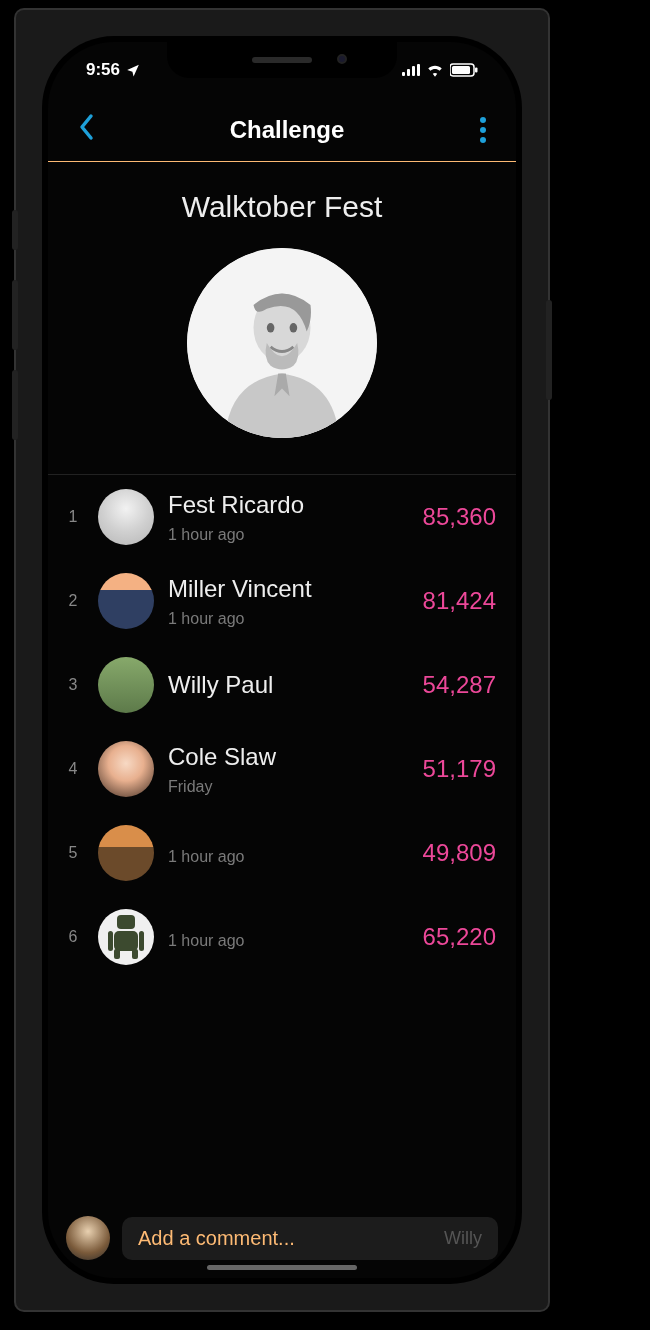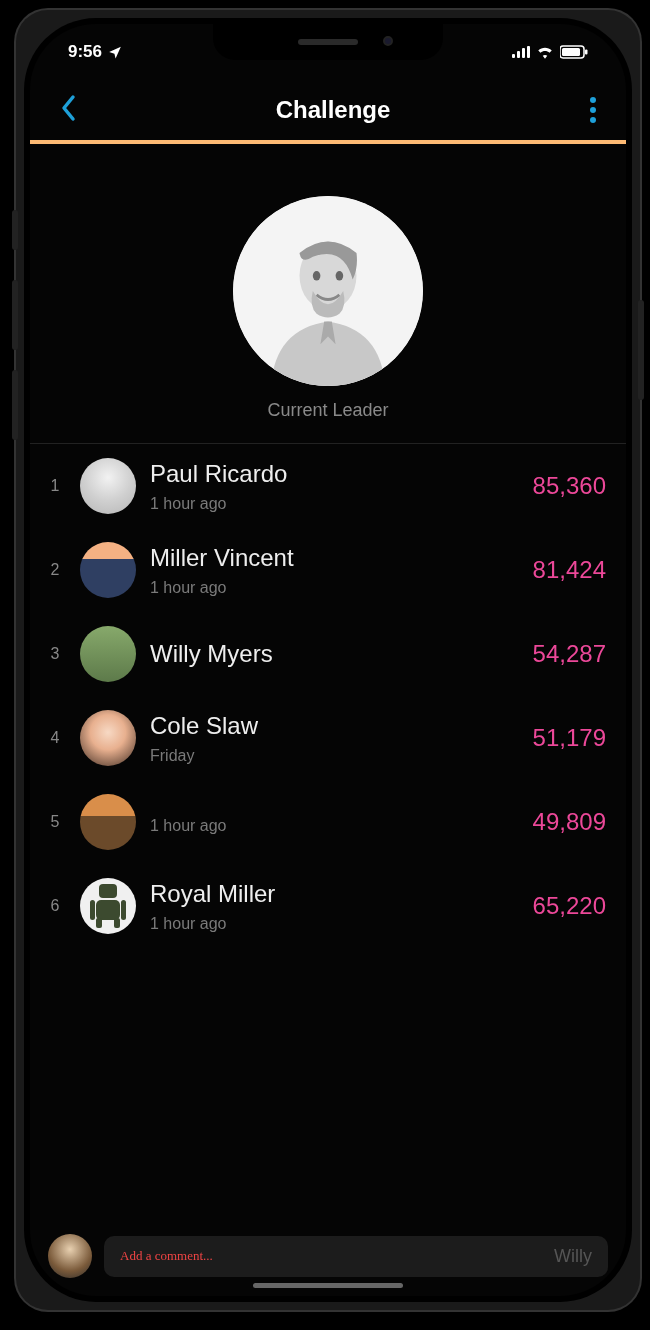--- a/index.html
+++ b/index.html
@@ -1,22 +1,22 @@
 <!DOCTYPE html>
 <html><head>
 <meta charset="utf-8">
 <style>
   * { box-sizing: border-box; margin: 0; padding: 0; }
   html, body { width: 650px; height: 1330px; background: #000; font-family: -apple-system, "Helvetica Neue", Arial, sans-serif; }
   .phone-wrap {
-    position: absolute; left: 16px; top: 10px; width: 624px; height: 1300px;
+    position: absolute; left: 16px; top: 10px; width: 532px; height: 1300px;
     background: #1a1a1a;
-    border-radius: 32px;
+    border-radius: 8px;
     box-shadow: 0 0 0 2px #333, 0 8px 40px rgba(0,0,0,0.8);
-    padding: 8px;
+    padding: 26px;
   }
   .phone-inner {
     width: 100%; height: 100%;
     background: #000;
     border-radius: 72px;
     padding: 6px;
     position: relative;
   }
   
   .side-btn { position: absolute; background: #222; border-radius: 4px; }
@@ -57,21 +57,21 @@
   .bars span:nth-child(1){height:4px} .bars span:nth-child(2){height:7px} .bars span:nth-child(3){height:10px} .bars span:nth-child(4){height:12px}
   .wifi svg, .battery svg { display:block; }
   
   .app {
     position:absolute; top:56px; left:0; right:0; bottom:0;
     display:flex; flex-direction:column;
   }
   .navbar {
     height: 64px; display:flex; align-items:center; justify-content:space-between;
     padding: 0 22px;
-    border-bottom: 4px solid #fdba74;
+    border-bottom: 1px solid #fdba74;
   }
   .navbar .back { color:#1ea0d9; font-size:34px; font-weight:400; padding:4px 8px; cursor:pointer; }
   .navbar .title { font-size:24px; font-weight:700; }
   .navbar .more { display:flex; flex-direction:column; gap:4px; padding:8px; cursor:pointer; }
   .navbar .more span { width:6px; height:6px; background:#1ea0d9; border-radius:50%; }
   .header {
     text-align:center; padding: 28px 0 22px 0;
     border-bottom: 1px solid #222;
   }
   .header .chal-name { font-size:30px; font-weight:500; color:#eee; }
@@ -109,21 +109,21 @@
   
   .comment-bar {
     display:flex; align-items:center; gap:12px;
     padding: 10px 18px 18px 18px;
   }
   .comment-av { width:44px; height:44px; border-radius:50%; background: radial-gradient(circle at 50% 35%, #e8d0b0 0%, #7a5a3a 60%, #2a2a2a 100%); flex:0 0 44px; }
   .comment-input {
     flex:1; display:flex; align-items:center; justify-content:space-between;
     background:#1c1c1c; border-radius:10px; padding: 10px 16px;
   }
-  .comment-input .placeholder { color:#ef4444; font-size:13px;font-family:Liberation Serif, serif; }
+  .comment-input .placeholder { color:#fdba74; font-size:20px; }
   .comment-input .post { color:#555; font-size:18px; }
   .home-indicator {
     position:absolute; bottom:8px; left:50%; transform:translateX(-50%);
     width:150px; height:5px; background:#666; border-radius:3px;
   }
 </style>
 </head>
 <body>
 
 <div class="phone-wrap">
@@ -179,60 +179,60 @@
           </div>
           <div class="title">Challenge</div>
           <div class="more">
             <span></span>
             <span></span>
             <span></span>
           </div>
         </div>
 
         <div class="header">
+          <div class="chal-name">Walktober Fest</div>
           <div class="leader-av">
             <svg viewBox="0 0 100 100">
               <circle cx="50" cy="50" r="50" fill="#f4f4f4"></circle>
               <ellipse cx="50" cy="42" rx="15" ry="18" fill="#d8d8d8"></ellipse>
               <path d="M35 30 Q50 18 65 30 Q66 38 63 44 Q58 26 42 32 Q36 36 35 30" fill="#999"></path>
               <ellipse cx="44" cy="42" rx="2" ry="2.5" fill="#666"></ellipse>
               <ellipse cx="56" cy="42" rx="2" ry="2.5" fill="#666"></ellipse>
               <path d="M44 52 Q50 57 56 52" stroke="#888" stroke-width="1.5" fill="none"></path>
               <path d="M42 50 Q50 64 58 50 Q60 58 56 62 Q50 66 44 62 Q40 58 42 50" fill="#bbb"></path>
               <path d="M20 100 Q22 70 50 66 Q78 70 80 100 Z" fill="#c8c8c8"></path>
               <path d="M48 66 L46 78 L50 74 L54 78 L52 66 Z" fill="#aaa"></path>
             </svg>
           </div>
-          <div class="leader-label">Current Leader</div>
         </div>
 
         <div class="list">
           <div class="row">
             <div class="rank">1</div>
             <div class="av av1"></div>
             <div class="info">
-              <div class="name">Paul Ricardo</div>
+              <div class="name">Fest Ricardo</div>
               <div class="sub">1 hour ago</div>
             </div>
             <div class="score">85,360</div>
           </div>
           <div class="row">
             <div class="rank">2</div>
             <div class="av av2"></div>
             <div class="info">
               <div class="name">Miller Vincent</div>
               <div class="sub">1 hour ago</div>
             </div>
             <div class="score">81,424</div>
           </div>
           <div class="row">
             <div class="rank">3</div>
             <div class="av av3"></div>
             <div class="info">
-              <div class="name">Willy Myers</div>
+              <div class="name">Willy Paul</div>
             </div>
             <div class="score">54,287</div>
           </div>
           <div class="row">
             <div class="rank">4</div>
             <div class="av av4"></div>
             <div class="info">
               <div class="name">Cole Slaw</div>
               <div class="sub">Friday</div>
             </div>
@@ -252,21 +252,20 @@
               <div class="robot">
                 <div class="head"></div>
                   <div class="body"></div>
                 <div class="arm l"></div>
                   <div class="arm r"></div>
                 <div class="leg l"></div>
                   <div class="leg r"></div>
               </div>
             </div>
             <div class="info">
-              <div class="name">Royal Miller</div>
               <div class="sub">1 hour ago</div>
             </div>
             <div class="score">65,220</div>
           </div>
         </div>
 
         <div class="comment-bar">
           <div class="comment-av"></div>
           <div class="comment-input">
             <span class="placeholder">Add a comment...</span>

